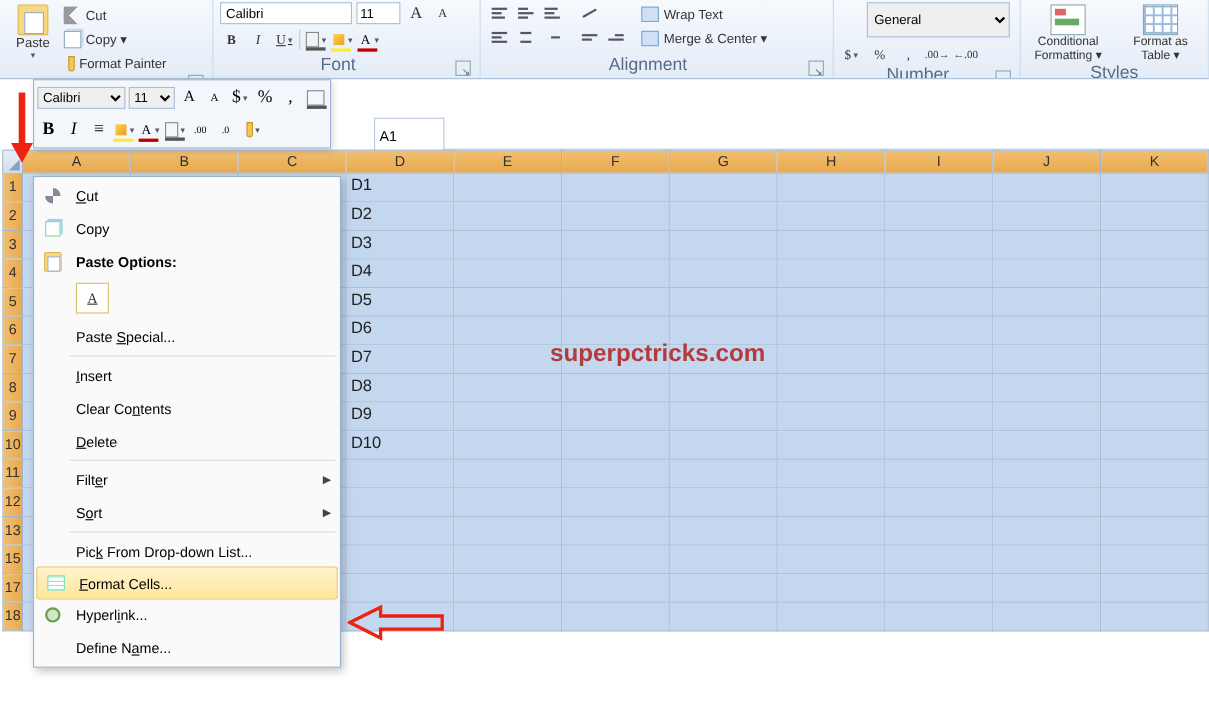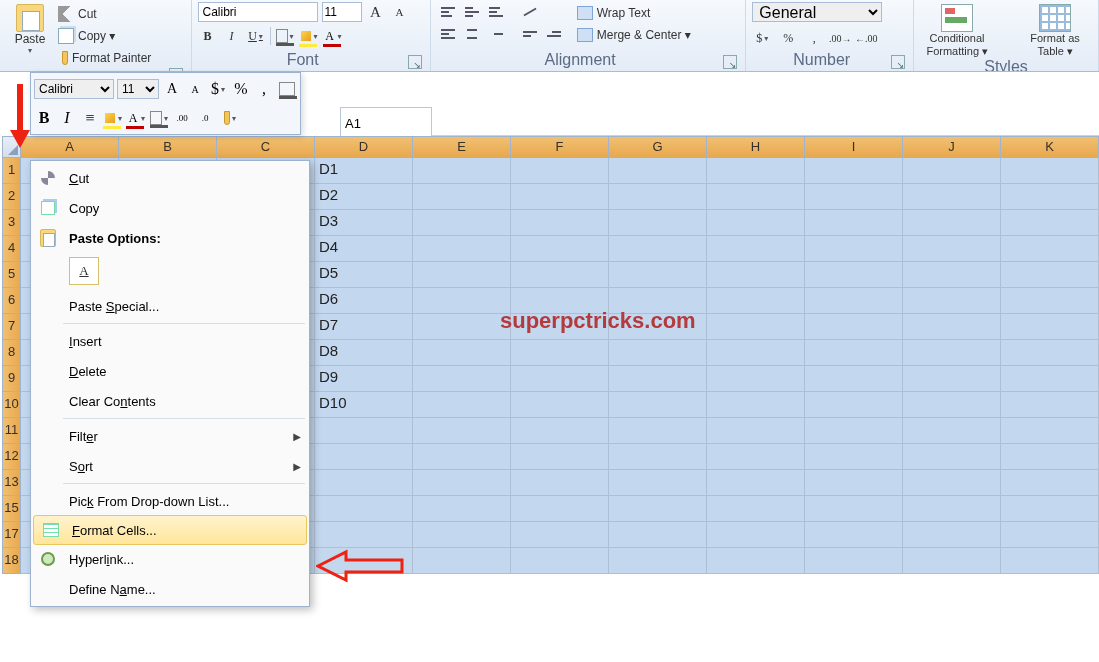--- a/index.html
+++ b/index.html
@@ -37,42 +37,42 @@
   .swatch-fill.bucket::before{ content:""; width:10px;height:10px; background:linear-gradient(135deg,#ffd34e,#e89f1a); display:block;}
   .swatch-fill::after{ content:""; position:absolute; left:-1px; bottom:-4px; width:18px; height:3px; background:var(--u,#c00);}
   
   .align-grid{ display:grid; grid-template-columns:repeat(3,22px); grid-auto-rows:20px; gap:2px;}
   .align-ic{ border:1px solid transparent; display:flex; flex-direction:column; justify-content:center; gap:2px; padding:3px;}
   .align-ic span{ height:2px; background:#556;}
   .wrap-row{ display:flex; align-items:center; gap:4px; height:22px;}
   .merge-row{ display:flex; align-items:center; gap:4px; height:22px;}
   .miniic{ width:16px; height:14px; border:1px solid #7fa5d6; background:#cfe0f4;}
   
-  .num-top select{ width:130px; height:20px; border:1px solid #a9bdd6; font-size:16px; padding:0 2px;}
+  .num-top select{ width:130px; height:32px; border:1px solid #a9bdd6; font-size:12px; padding:0 2px;margin-left:24px;}
   .num-bot{ display:flex; gap:6px; padding-top:6px;}
   
-  .styles-col{ display:flex; gap:24px;}
+  .styles-col{ display:flex; gap:10px;}
   .bigbtn{ display:flex; flex-direction:column; align-items:center; width:74px; text-align:center; font-size:11px; line-height:13px; padding-top:2px;}
   .bigbtn .bigic{ width:32px; height:28px;}
   .cf-ic{ background:#fff; border:1px solid #8aa; position:relative;}
   .cf-ic::before{content:"";position:absolute;left:3px;top:3px;width:10px;height:6px;background:#d66;}
   .cf-ic::after{content:"";position:absolute;left:3px;top:12px;width:22px;height:6px;background:#6a6;}
   .ft-ic{ background:#fff; border:1px solid #8aa; background-image:linear-gradient(#9bd 2px,transparent 2px),linear-gradient(90deg,#9bd 2px,transparent 2px); background-size:8px 8px;}
   
   .dlex{ width:14px; height:14px; align-self:flex-end; margin:0 2px 2px auto; border:1px solid #8aa; position:relative;}
   .dlex::after{content:"↘"; font-size:9px; position:absolute; right:0; bottom:-2px; color:#567;}
   
   
   .mini-tb { position:absolute; left:30px; top:72px; background:#f3f6fb; border:1px solid #9cb2d1; box-shadow:2px 2px 6px rgba(0,0,0,.15); padding:3px; display:flex; flex-direction:column; gap:3px; z-index:15;}
   .mini-tb .row{ display:flex; gap:3px; align-items:center;}
   .mini-tb select{ font-size:12px; height:20px; border:1px solid #a9bdd6;}
   
   
   .fbar{ position:absolute; left:340px; top:112px; right:0; height:24px; display:flex; align-items:center; border-bottom:1px solid #c7d3e3; background:#fff;}
-  .fbar .namebox{ border:1px solid #b8c7dc; width:92px; height:20px; padding:16px 4px; font-size:13px;}
+  .fbar .namebox{ border:1px solid #b8c7dc; width:64px; height:20px; padding:16px 4px; font-size:13px;}
   
   
   .sheet{ position:absolute; left:2px; top:136px; right:0; bottom:0; }
   .colheads{ display:flex; height:22px;}
   .corner{ width:30px; border:1px solid #9fb4cf; background:linear-gradient(#e8eef7,#d3deed); position:relative;}
   .corner::after{ content:""; position:absolute; right:2px; bottom:2px; width:0;height:0; border-left:10px solid transparent; border-bottom:10px solid #8aa0bd;}
   .ch{ flex:0 0 98px; border:1px solid #9fb4cf; border-left:none; background:linear-gradient(#f1bf72,#e8a94e); text-align:center; font-size:13px; line-height:20px; color:#37302a;}
   .rows{ position:absolute; left:0; top:22px; bottom:0; right:0; overflow:hidden;}
   .row{ display:flex; height:26px;}
   .rh{ width:30px; border:1px solid #9fb4cf; border-top:none; background:linear-gradient(90deg,#f1bf72,#e8a94e); text-align:center; font-size:13px; line-height:24px; color:#37302a;}
@@ -569,25 +569,25 @@
       <span class="micon"></span>
       <span>Paste <span class="ul">S</span>pecial...</span>
     </div>
   <hr>
   <div class="mi">
       <span class="micon"></span>
       <span><span class="ul">I</span>nsert</span>
     </div>
   <div class="mi">
       <span class="micon"></span>
+      <span>Clear Co<span class="ul">n</span>tents</span>
+    </div>
+  <div class="mi">
+      <span class="micon"></span>
       <span><span class="ul">D</span>elete</span>
-    </div>
-  <div class="mi">
-      <span class="micon"></span>
-      <span>Clear Co<span class="ul">n</span>tents</span>
     </div>
   <hr>
   <div class="mi">
       <span class="micon"></span>
       <span>Filt<span class="ul">e</span>r</span>
       <span class="arrow">▶</span>
     </div>
   <div class="mi">
       <span class="micon"></span>
       <span>S<span class="ul">o</span>rt</span>

